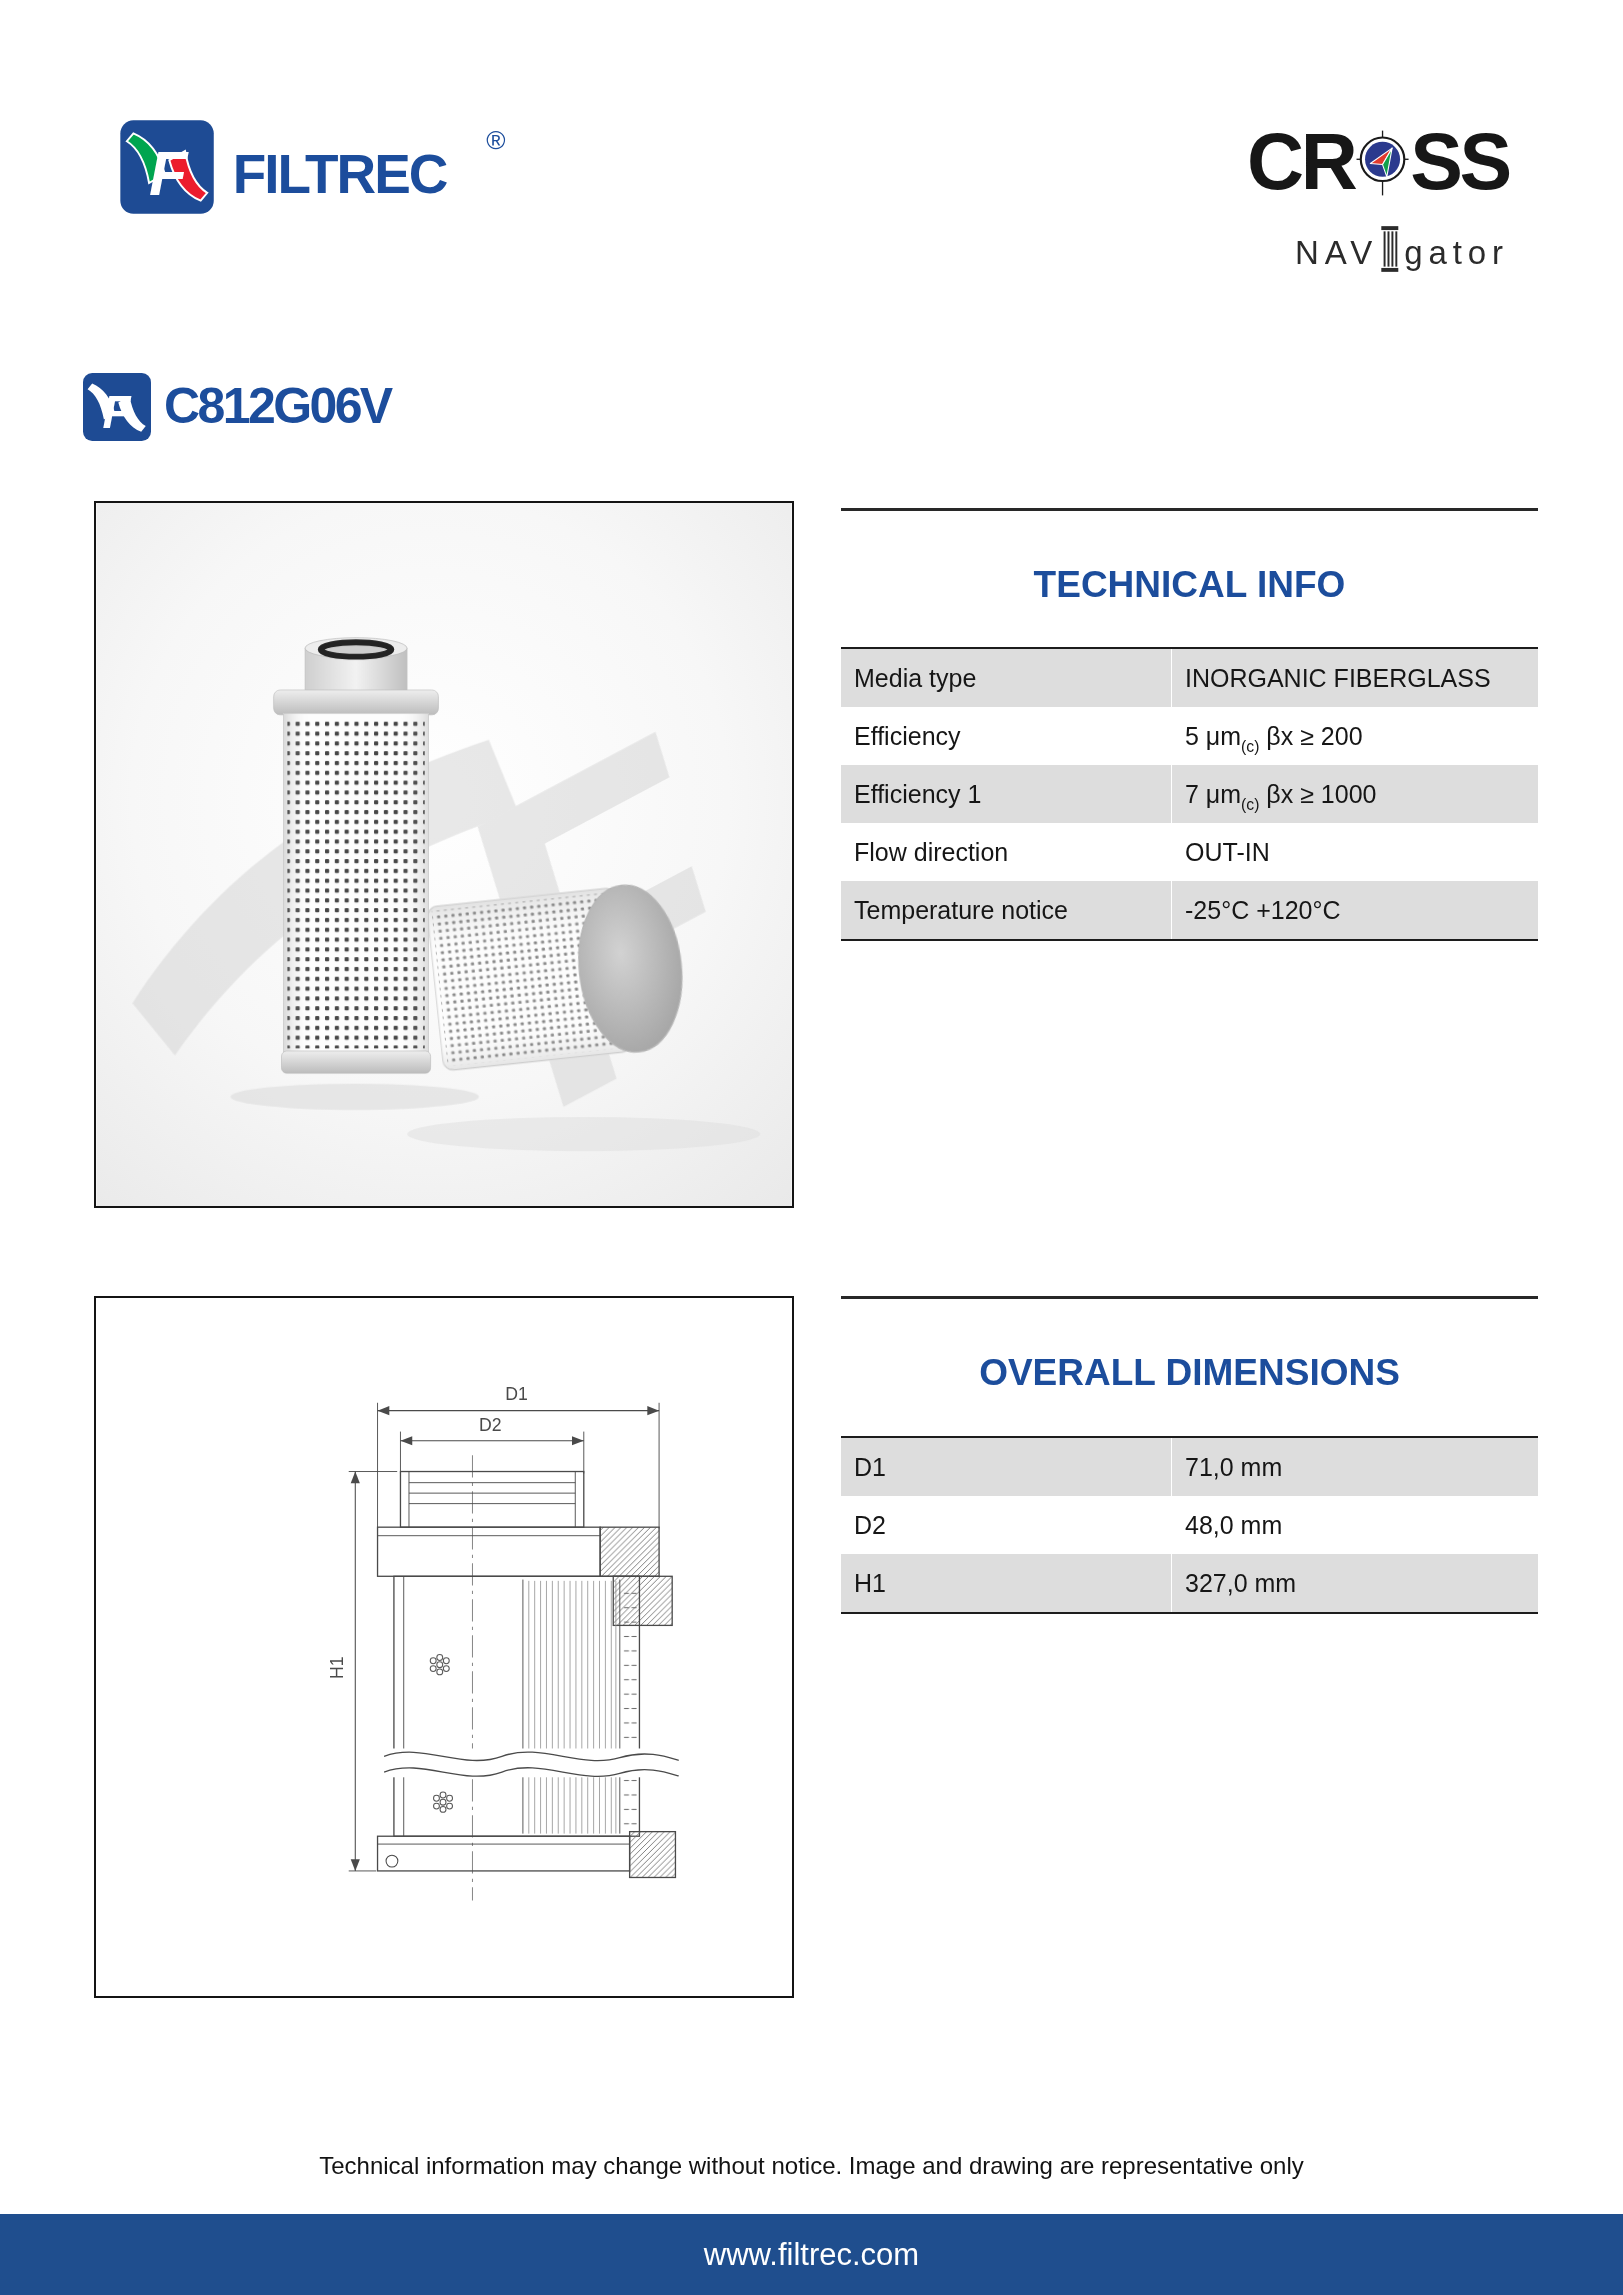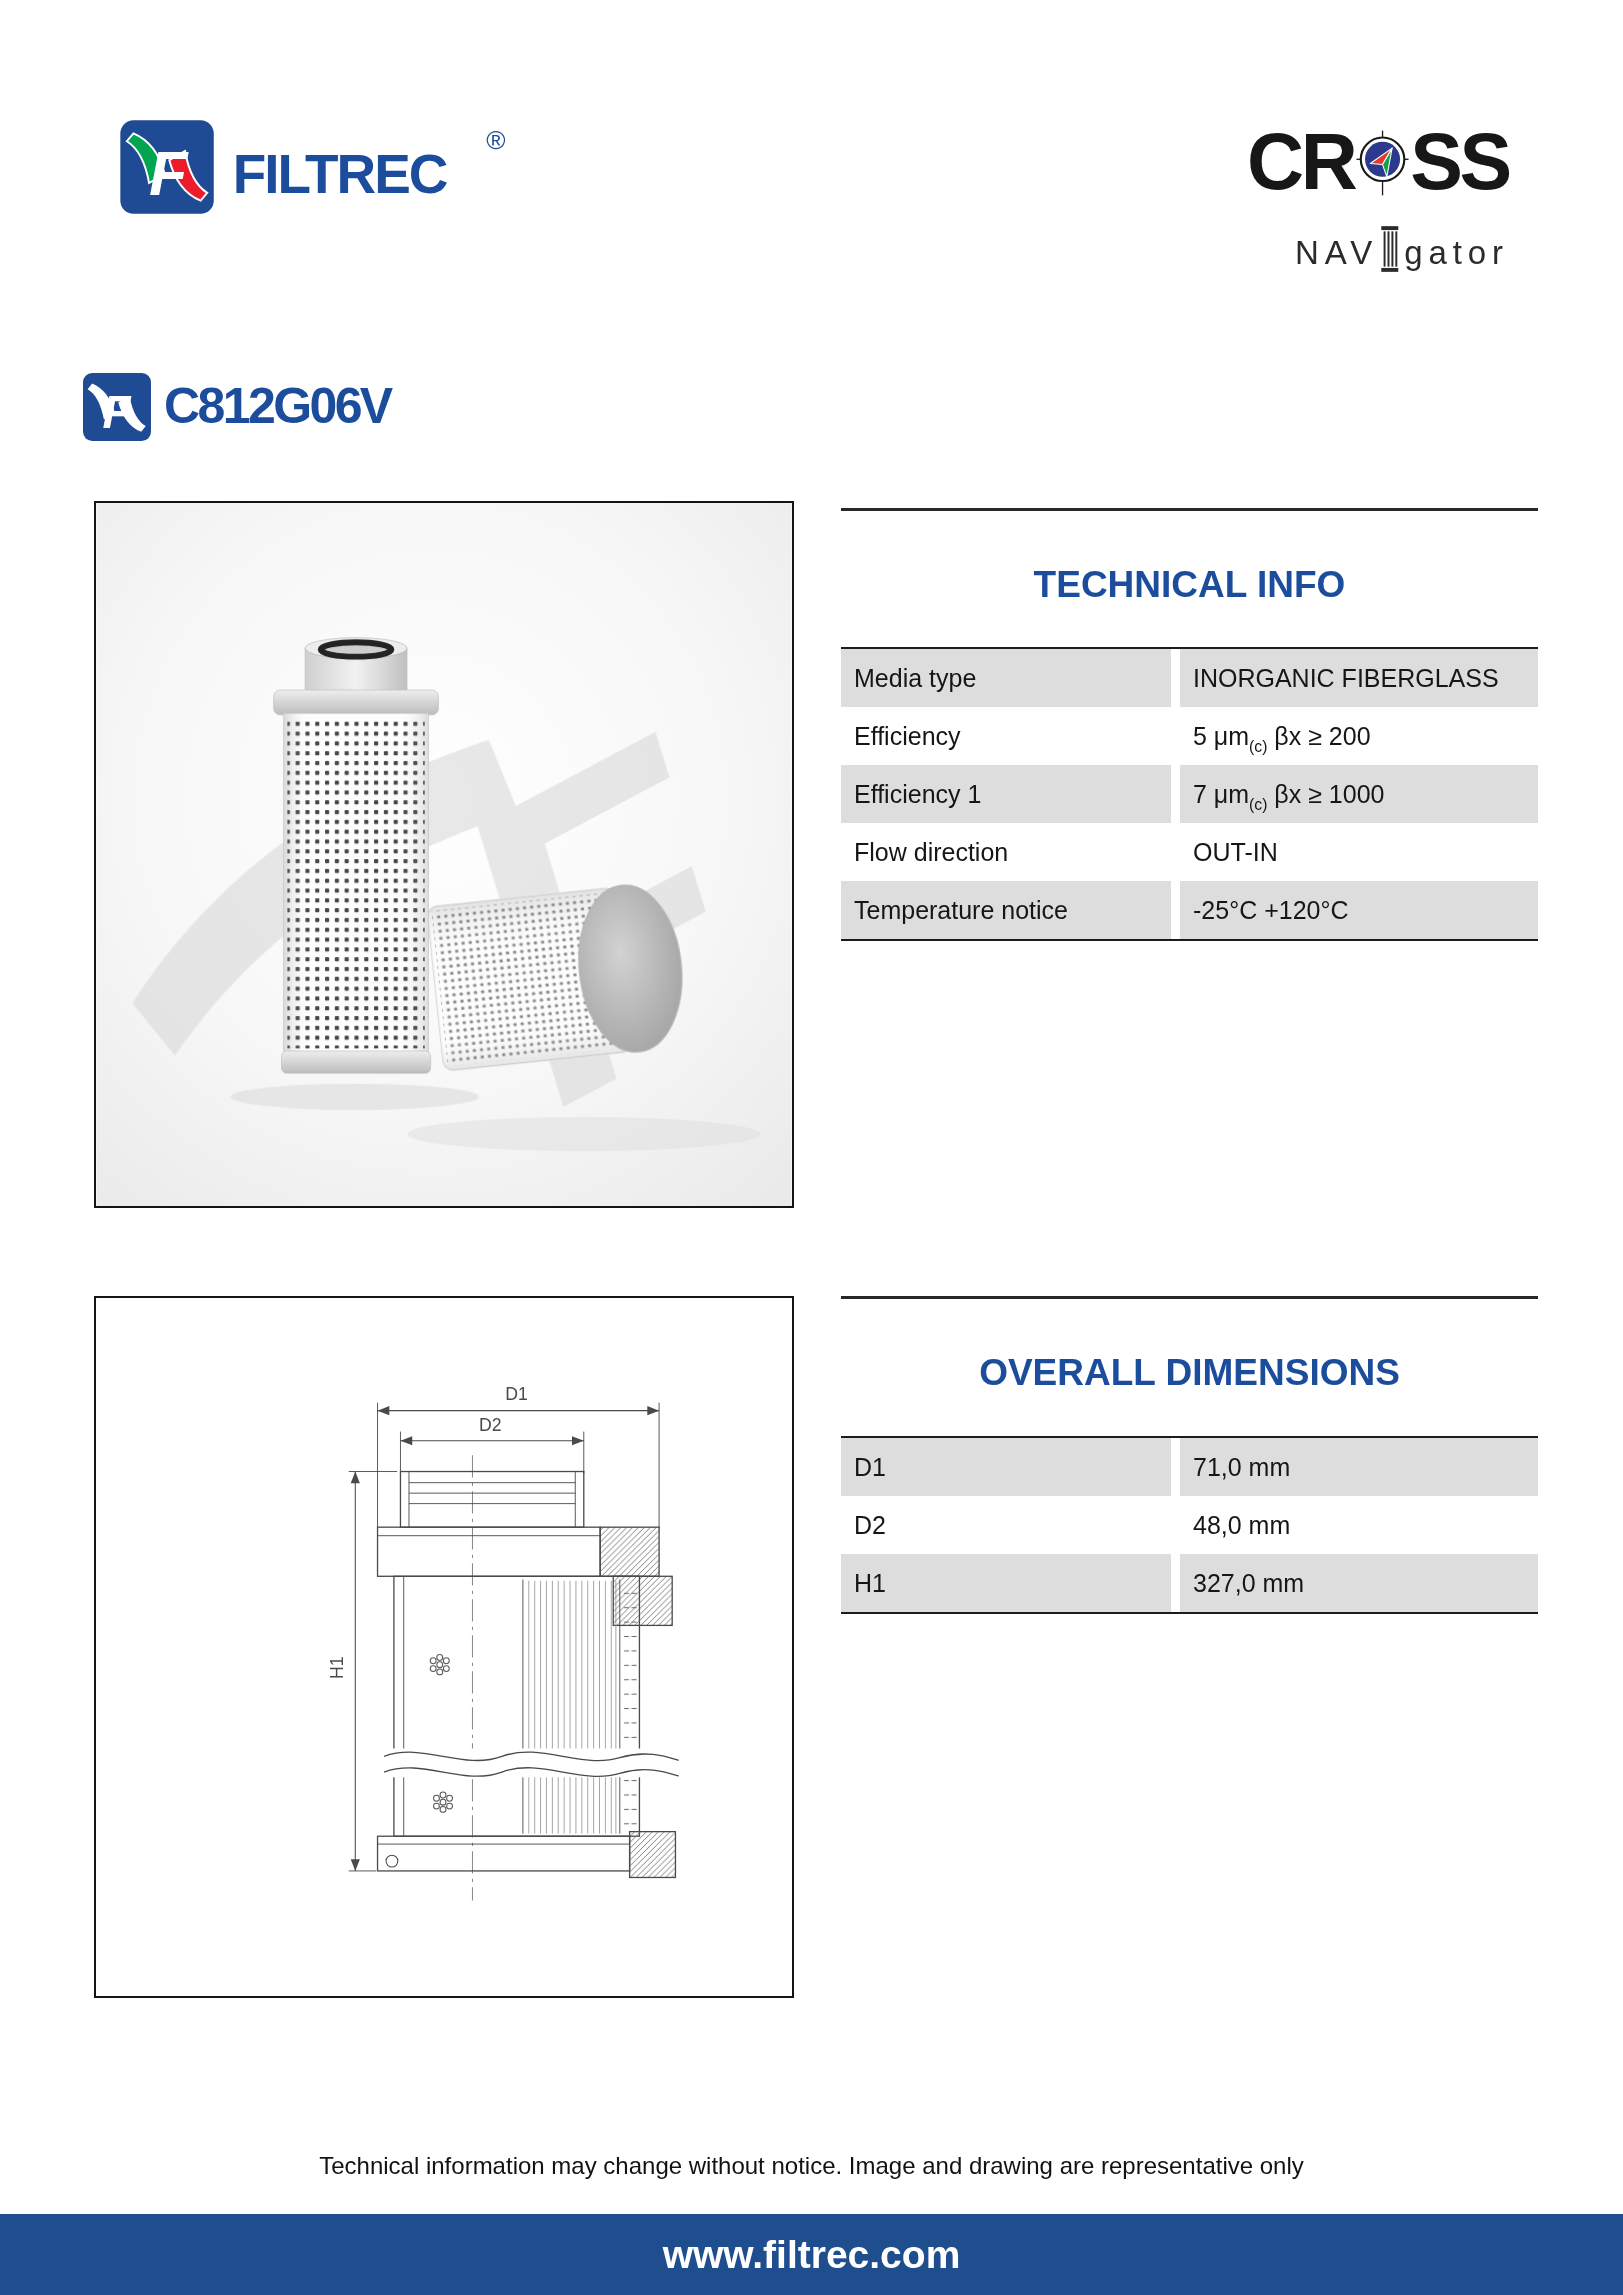--- a/index.html
+++ b/index.html
@@ -29,30 +29,30 @@
   .rule{left:841px;width:697px;height:2.6px;background:#282828;}
   .rule1{top:508px;} .rule2{top:1296px;}
   .section-heading{left:841px;width:697px;text-align:center;font-size:37px;font-weight:bold;
                    color:#1c4d9c;line-height:39px;}
   .heading1{top:565px;} .heading2{top:1353px;}
 
   .datatable{left:841px;width:697px;border-top:2.6px solid #1c1c1c;border-bottom:2.6px solid #1c1c1c;}
   .table1{top:647px;} .table2{top:1436px;}
   .trow{display:flex;height:58px;}
   .tcell{display:flex;align-items:center;font-size:25px;color:#161616;padding-left:13px;box-sizing:border-box;}
-  .lcell{width:330px;margin-right:9px;}
+  .lcell{width:330px;margin-right:1px;}
   .vcell{flex:1;}
   .gray .tcell{background:#dddddd;}
   .sub{font-size:15.7px;align-self:flex-end;transform:translateY(-9.2px);}
   .post{white-space:pre;}
 
   
   .disclaimer{left:0;top:2152px;width:1623px;text-align:center;font-size:24px;color:#121212;}
   .bottombar{left:0;top:2214px;width:1623px;height:82px;background:#1f4e8e;}
-  .website{width:100%;text-align:center;font-size:39px;color:#ffffff;line-height:82px;font-weight:bold;}
+  .website{width:100%;text-align:center;font-size:31px;color:#ffffff;line-height:82px;}
 
   svg text{font-family:"Liberation Sans", sans-serif;}
 </style>
 </head>
 <body>
 
 <div class="page">
 
   <svg class="abs filtrec-logo" width="458" height="98" viewBox="0 0 700 150">
     <rect x="0" y="2" width="143" height="143" rx="20" fill="#1e4b94"></rect>

